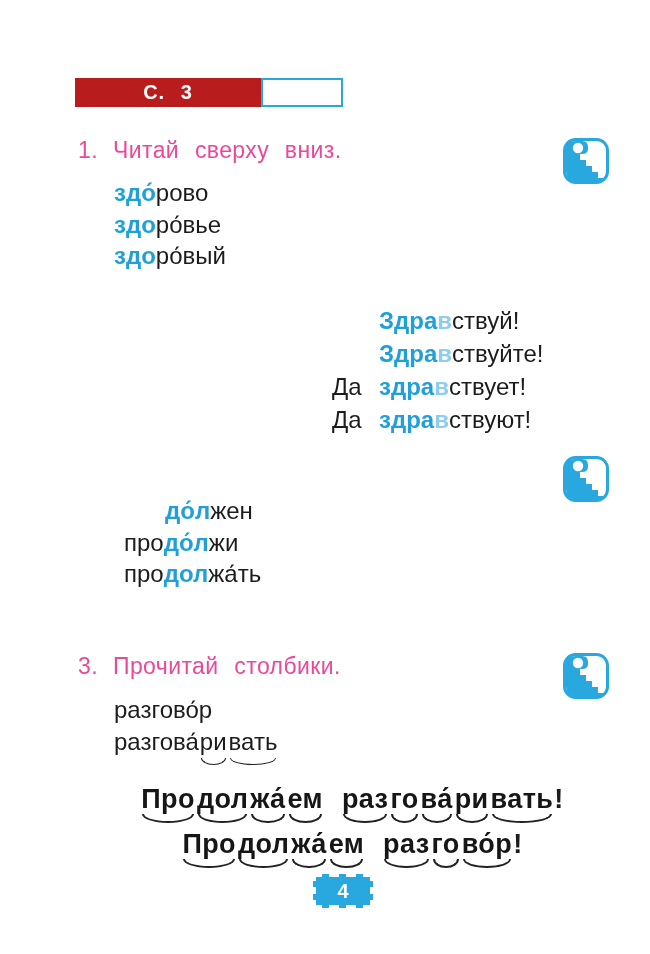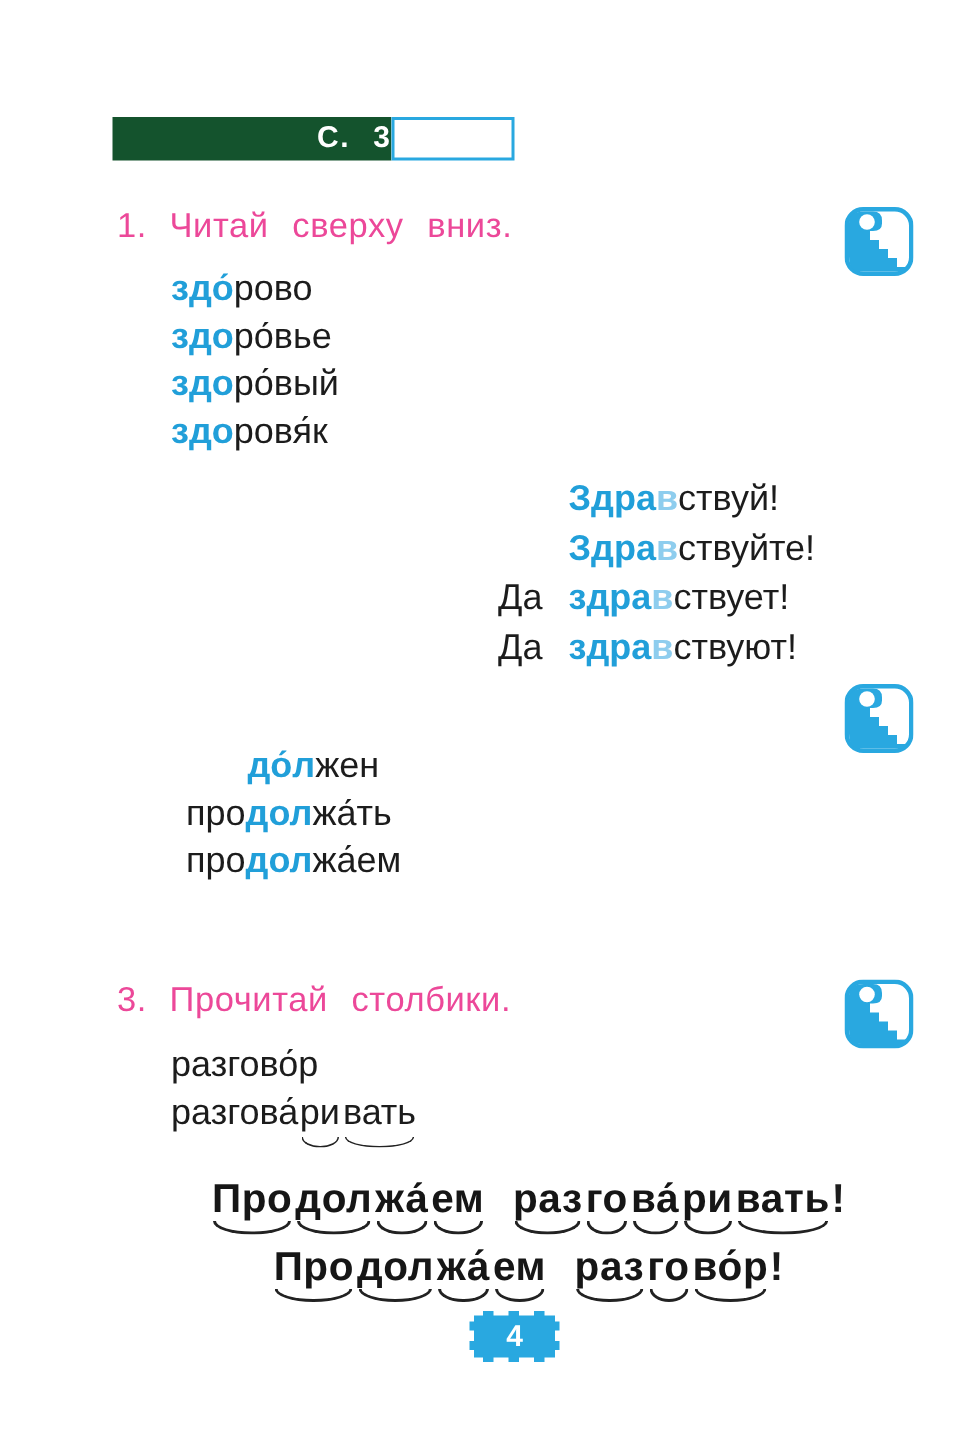--- a/index.html
+++ b/index.html
@@ -4,40 +4,40 @@
 <title>С. 3</title>
 <style>
   html,body{margin:0;padding:0;background:#ffffff;}
   .page{
     position:relative;width:650px;height:954px;background:#ffffff;overflow:hidden;
     font-family:"Liberation Sans","DejaVu Sans",sans-serif;color:#1c1c1c;
   }
   
   .header{position:absolute;left:75px;top:78px;display:flex;}
   .header-fill{
-    width:186px;height:29px;background:#14532d;color:#ffffff;
-    font-size:20px;font-weight:700;line-height:29px;text-align:right;
+    width:186px;height:29px;background:#b91c1c;color:#ffffff;
+    font-size:20px;font-weight:700;line-height:29px;text-align:center;
     letter-spacing:1px;word-spacing:9px;
   }
   .header-tab{width:82px;height:29px;background:#ffffff;border:2px solid #29a8e0;box-sizing:border-box;}
   
   .ex-head{position:absolute;left:78px;font-size:23px;color:#ec4899;letter-spacing:0.4px;word-spacing:9px;white-space:nowrap;}
   .ex-num{display:inline-block;width:35px;word-spacing:normal;}
   
   .icon{position:absolute;width:46px;height:46px;}
   
   .word-list{position:absolute;font-size:24px;line-height:31.5px;white-space:nowrap;}
   .word-row{height:31.5px;}
   .indent{margin-left:41px;}
   .part{white-space:pre;}
   .root{color:#219fd9;font-weight:700;text-align:right;}
   .silent{color:#8ecdee;font-weight:700;}
   .plain{color:#1c1c1c;}
   
-  .greet{position:absolute;left:332px;top:304px;font-size:24px;line-height:33px;white-space:nowrap;margin-top:12px;}
+  .greet{position:absolute;left:332px;top:304px;font-size:24px;line-height:33px;white-space:nowrap;}
   .da{display:inline-block;min-width:47px;color:#1c1c1c;}
   
   .cols{position:absolute;left:114px;top:694px;display:flex;font-size:24px;line-height:32px;}
   .col{white-space:nowrap;}
   .col+.col{margin-left:116px;}
   
   .arc{position:relative;display:inline-block;margin:0 1px;}
   .arc::after{
     content:"";position:absolute;left:1px;right:1px;bottom:-7px;height:6px;
     border:1.7px solid #222222;border-top:none;
@@ -78,43 +78,42 @@
       <rect x="1.5" y="1.5" width="43" height="43" rx="11" fill="#ffffff" stroke="#29a8e0" stroke-width="3"></rect>
       <path fill="#29a8e0" d="M13,3 L19,3 Q25,3 25,9 L25,11 Q25,16 19,16 L17,16 L17,22 L23,22 L23,28 L29,28 L29,34 L35,34 L35,40 L41,40 L41,43 L11,43 Q3,43 3,33 L3,11 Q3,3 13,3 Z"></path>
       <circle cx="15" cy="10" r="5.2" fill="#ffffff"></circle>
     </svg>
   </span>
 
   <div class="word-list" style="left:114px;top:177px;">
     <div class="word-row"><span class="part root">здо́</span><span class="part plain">рово</span></div>
     <div class="word-row"><span class="part root">здо</span><span class="part plain">ро́вье</span></div>
     <div class="word-row"><span class="part root">здо</span><span class="part plain">ро́вый</span></div>
-    <div class="word-row"><span class="part root">здо</span><span class="part plain">ровя́к</span></div>
   </div>
 
   <div class="greet">
     <div><span class="da"></span><span><span class="part root">Здра</span><span class="part silent">в</span><span class="part plain">ствуй!</span></span></div>
     <div><span class="da"></span><span><span class="part root">Здра</span><span class="part silent">в</span><span class="part plain">ствуйте!</span></span></div>
     <div><span class="da">Да</span><span><span class="part root">здра</span><span class="part silent">в</span><span class="part plain">ствует!</span></span></div>
     <div><span class="da">Да</span><span><span class="part root">здра</span><span class="part silent">в</span><span class="part plain">ствуют!</span></span></div>
   </div>
 
 
   <span class="icon" style="left:563px;top:456px;">
     <svg width="46" height="46" viewBox="0 0 46 46" aria-hidden="true">
       <rect x="1.5" y="1.5" width="43" height="43" rx="11" fill="#ffffff" stroke="#29a8e0" stroke-width="3"></rect>
       <path fill="#29a8e0" d="M13,3 L19,3 Q25,3 25,9 L25,11 Q25,16 19,16 L17,16 L17,22 L23,22 L23,28 L29,28 L29,34 L35,34 L35,40 L41,40 L41,43 L11,43 Q3,43 3,33 L3,11 Q3,3 13,3 Z"></path>
       <circle cx="15" cy="10" r="5.2" fill="#ffffff"></circle>
     </svg>
   </span>
 
   <div class="word-list" style="left:124px;top:496px;line-height:30.5px;">
     <div class="word-row indent"><span class="part root">до́л</span><span class="part plain">жен</span></div>
+    <div class="word-row"><span class="part plain">про</span><span class="part root">до́л</span><span class="part plain">жи</span></div>
     <div class="word-row"><span class="part plain">про</span><span class="part root">дол</span><span class="part plain">жа́ть</span></div>
-    <div class="word-row"><span class="part plain">про</span><span class="part root">дол</span><span class="part plain">жа́ем</span></div>
   </div>
 
   <div class="ex-head" style="top:653px;">
     <span class="ex-num">3.</span><span>Прочитай столбики.</span>
   </div>
 
   <span class="icon" style="left:563px;top:653px;">
     <svg width="46" height="46" viewBox="0 0 46 46" aria-hidden="true">
       <rect x="1.5" y="1.5" width="43" height="43" rx="11" fill="#ffffff" stroke="#29a8e0" stroke-width="3"></rect>
       <path fill="#29a8e0" d="M13,3 L19,3 Q25,3 25,9 L25,11 Q25,16 19,16 L17,16 L17,22 L23,22 L23,28 L29,28 L29,34 L35,34 L35,40 L41,40 L41,43 L11,43 Q3,43 3,33 L3,11 Q3,3 13,3 Z"></path>

